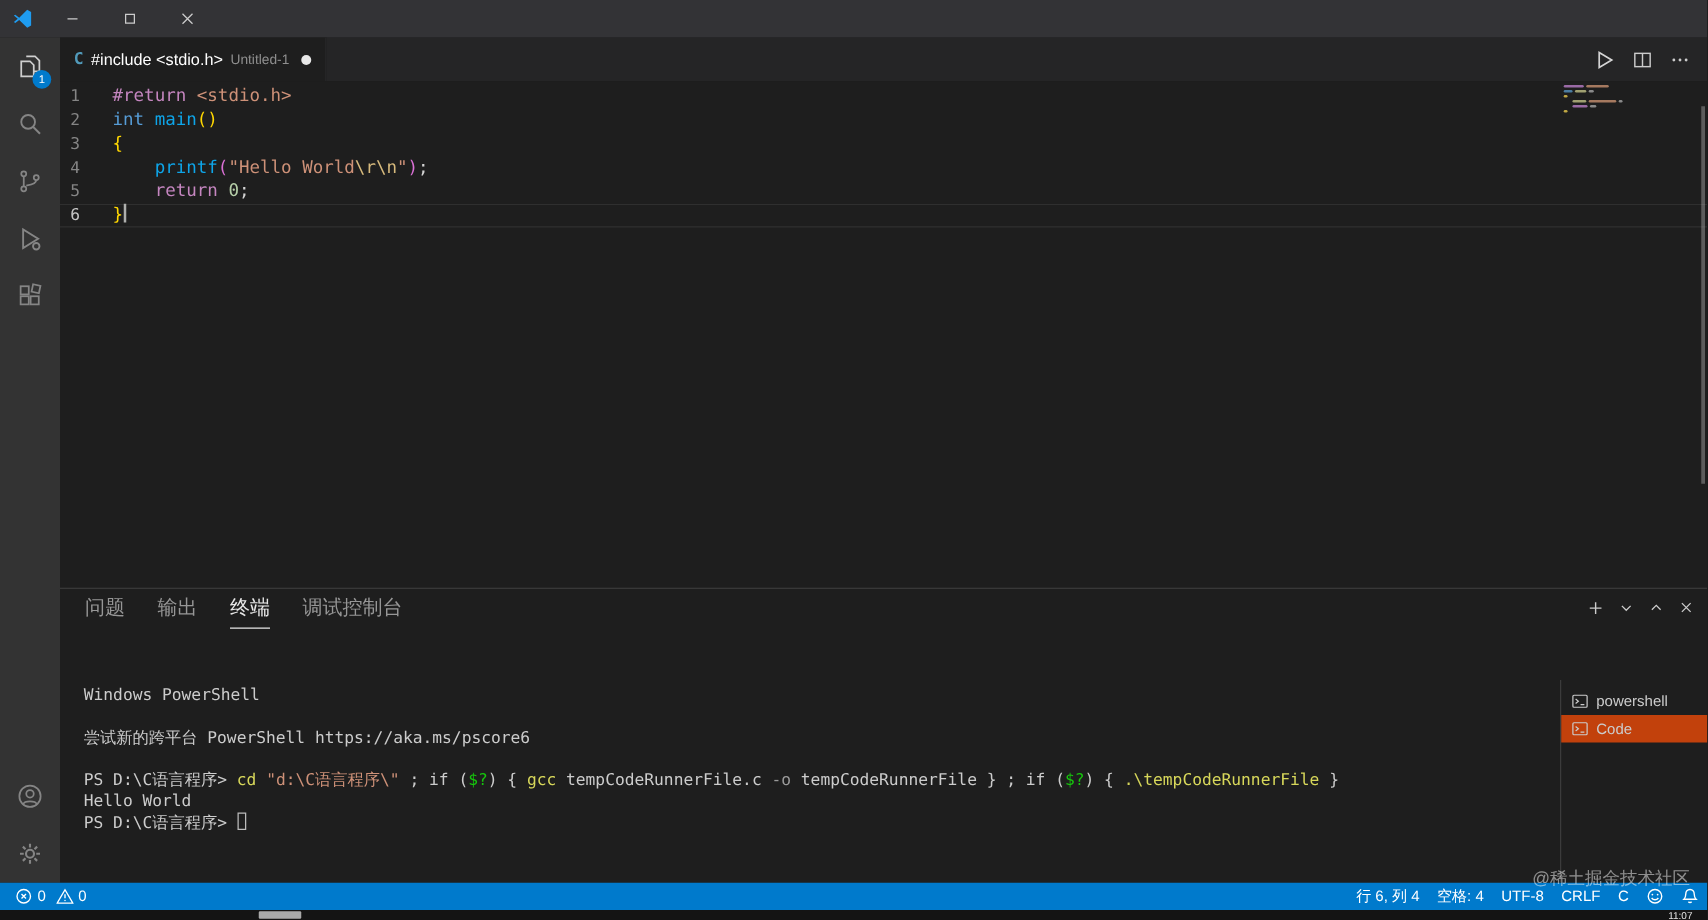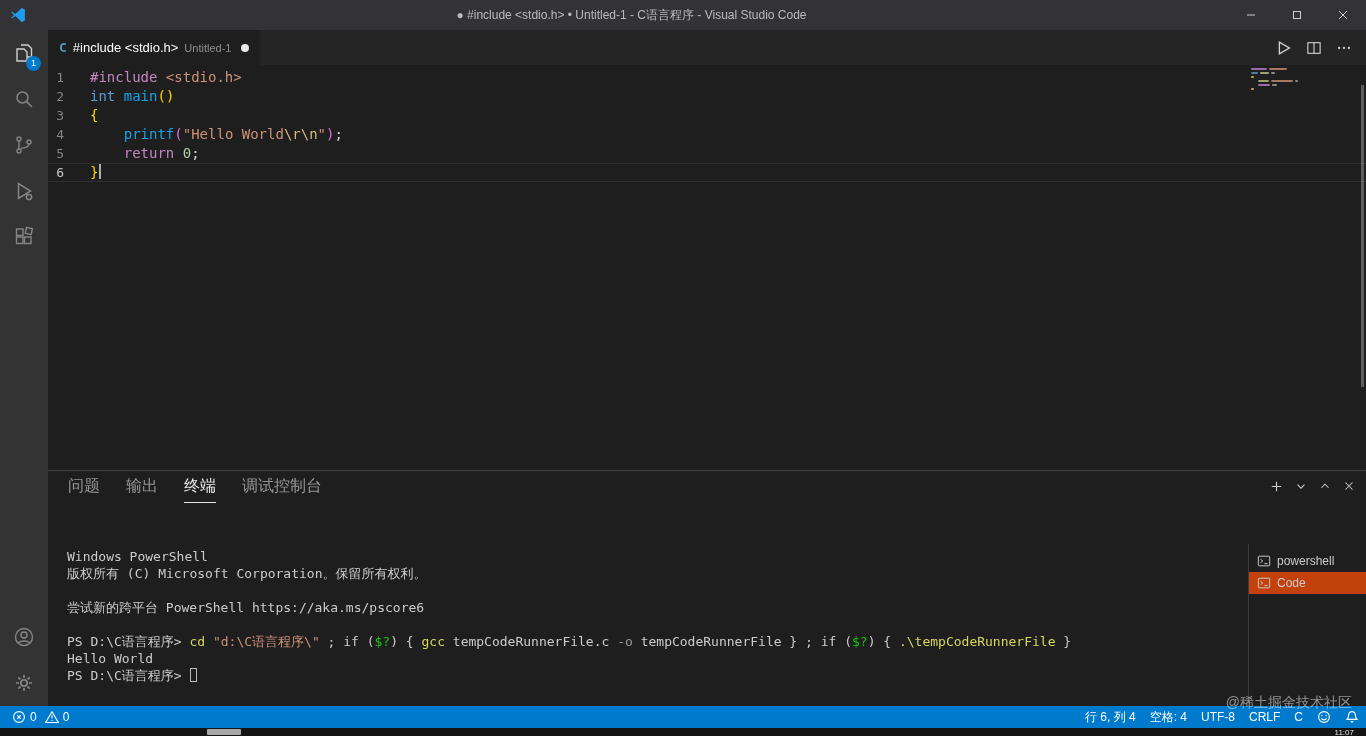--- a/index.html
+++ b/index.html
@@ -93,21 +93,20 @@
 <body>
 
 <div class="screen">
 
   <div class="titlebar">
     <span class="logo">
       <svg width="18" height="18" viewBox="0 0 24 24">
           <path d="M17 2.5 L8.5 10.8 L4.3 7.6 L2.8 8.5 L6.9 12 L2.8 15.5 L4.3 16.4 L8.5 13.2 L17 21.5 L21.2 19.3 V4.7 Z" fill="#1F9CF0"></path>
         </svg>
     </span>
-    <div class="window-title">● #include &lt;stdio.h&gt; • Untitled-1 - C语言程序 - Visual Studio Code</div>
     <div class="win-controls">
       <span class="win-btn">
         <svg width="12" height="12" viewBox="0 0 12 12">
             <path d="M2 6h8" stroke="#CCCCCC" stroke-width="1"></path>
           </svg>
         </span>
       <span class="win-btn">
         <svg width="12" height="12" viewBox="0 0 12 12">
             <rect x="2.5" y="2.5" width="7" height="7" fill="none" stroke="#CCCCCC" stroke-width="1"></rect>
           </svg>
@@ -199,21 +198,21 @@
                 <circle cx="5" cy="11" r="1.4"></circle>
                 <circle cx="11" cy="11" r="1.4"></circle>
                 <circle cx="17" cy="11" r="1.4"></circle>
               </svg>
             </span>
         </div>
       </div>
 
       <div class="editor">
         <div id="code-lines">
-            <div class="code-line"><span class="ln">1</span><span class="lc"><span class="tk-kw">#include </span><span class="tk-str">&lt;stdio.h&gt;</span></span></div>
+            <div class="code-line"><span class="ln">1</span><span class="lc"><span class="tk-kw">#return </span><span class="tk-str">&lt;stdio.h&gt;</span></span></div>
             <div class="code-line"><span class="ln">2</span><span class="lc"><span class="tk-type">int</span><span class="tk-pl"> </span><span class="tk-fn">main</span><span class="tk-b1">()</span></span></div>
             <div class="code-line"><span class="ln">3</span><span class="lc"><span class="tk-b1">{</span></span></div>
             <div class="code-line"><span class="ln">4</span><span class="lc"><span class="tk-pl">    </span><span class="tk-fn">printf</span><span class="tk-b2">(</span><span class="tk-str">"Hello World</span><span class="tk-esc">\r\n</span><span class="tk-str">"</span><span class="tk-b2">)</span><span class="tk-pl">;</span></span></div>
             <div class="code-line"><span class="ln">5</span><span class="lc"><span class="tk-pl">    </span><span class="tk-kw">return</span><span class="tk-pl"> </span><span class="tk-num">0</span><span class="tk-pl">;</span></span></div>
             <div class="code-line current"><span class="ln">6</span><span class="lc"><span class="tk-b1">}</span><span class="caret"></span></span></div>
           </div>
         <div class="minimap">
           <div class="mm-row">
               <i style="width:16px;background:#9a6aa5"></i>
               <i style="width:18px;background:#a5795f"></i>
@@ -269,21 +268,20 @@
             <span>
               <svg width="14" height="14" viewBox="0 0 16 16" fill="none" stroke="#CCCCCC" stroke-width="1.2">
                   <path d="M4 4l8 8M12 4l-8 8"></path>
                 </svg>
               </span>
           </div>
         </div>
         <div class="panel-body">
           <div class="terminal" id="term-lines">
               <div class="term-line"><span class="tk-tw">Windows PowerShell</span></div>
-              <div class="term-line"><span class="tk-tw">版权所有 (C) Microsoft Corporation。保留所有权利。</span></div>
               <div class="term-line"></div>
               <div class="term-line"><span class="tk-tw">尝试新的跨平台 PowerShell https://aka.ms/pscore6</span></div>
               <div class="term-line"></div>
               <div class="term-line"><span class="tk-tw">PS D:\C语言程序&gt; </span><span class="tk-ty">cd</span><span class="tk-tw"> </span><span class="tk-ts">"d:\C语言程序\"</span><span class="tk-tw"> ; </span><span class="tk-tw">if</span><span class="tk-tw"> (</span><span class="tk-tg">$?</span><span class="tk-tw">) { </span><span class="tk-ty">gcc</span><span class="tk-tw"> tempCodeRunnerFile.c </span><span class="tk-td">-o</span><span class="tk-tw"> tempCodeRunnerFile } ; </span><span class="tk-tw">if</span><span class="tk-tw"> (</span><span class="tk-tg">$?</span><span class="tk-tw">) { </span><span class="tk-ty">.\tempCodeRunnerFile</span><span class="tk-tw"> }</span></div>
               <div class="term-line"><span class="tk-tw">Hello World</span></div>
               <div class="term-line"><span class="tk-tw">PS D:\C语言程序&gt; </span><span class="term-caret"></span></div>
             </div>
           <div class="term-list">
             <div class="term-item">
               <svg width="14" height="14" viewBox="0 0 16 16" fill="none" stroke="#CCCCCC" stroke-width="1.1">

